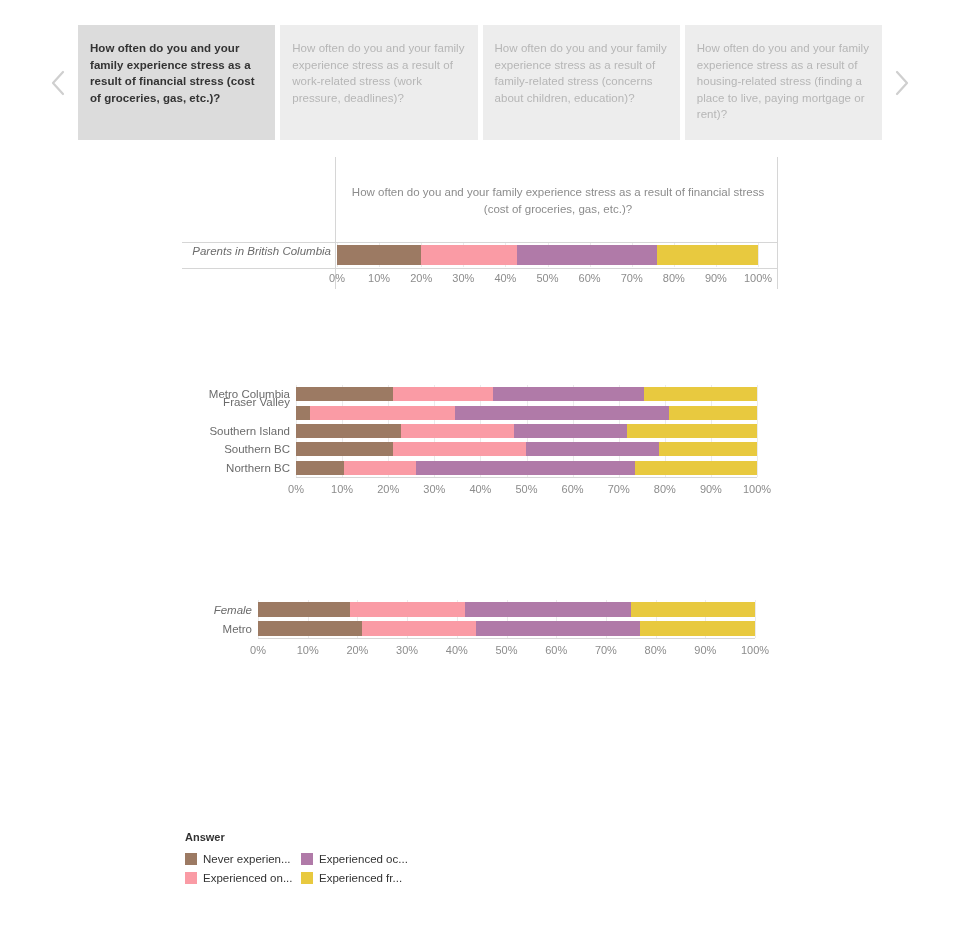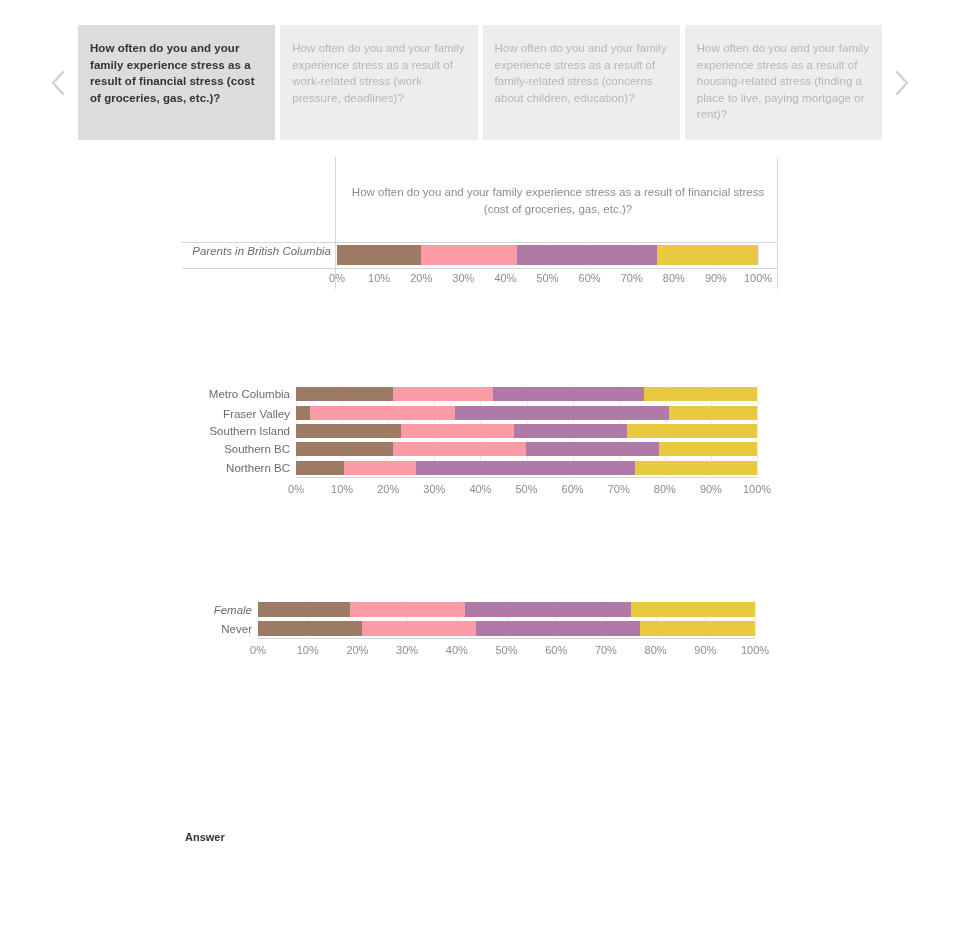--- a/index.html
+++ b/index.html
@@ -212,21 +212,21 @@
         <div class="tick" style="left: 449.7px; top: 115px;">70%</div>
         <div class="tick" style="left: 491.8px; top: 115px;">80%</div>
         <div class="tick" style="left: 533.9px; top: 115px;">90%</div>
         <div class="tick" style="left: 576px; top: 115px;">100%</div>
       </div>
   </div>
 
   <div class="viz" style="left:182px; top:385px; width:596px; height:118px;">
     <div id="labels-region">
         <div class="rowlabel" style="left: 0px; width: 108px; top: 3.2px;">Metro Columbia</div>
-        <div class="rowlabel" style="left: 0px; width: 108px; top: 23px;">Fraser Valley</div>
+        <div class="rowlabel" style="left: 0px; width: 108px; top: 11px;">Fraser Valley</div>
         <div class="rowlabel" style="left: 0px; width: 108px; top: 40px;">Southern Island</div>
         <div class="rowlabel" style="left: 0px; width: 108px; top: 58.4px;">Southern BC</div>
         <div class="rowlabel" style="left: 0px; width: 108px; top: 76.8px;">Northern BC</div>
       </div>
     <div class="plot" id="plot-region" style="left:114px; top:0px; width:461px; height:92px;">
         <div class="gridline" style="left: 0px;"></div>
         <div class="gridline" style="left: 46.1px;"></div>
         <div class="gridline" style="left: 92.2px;"></div>
         <div class="gridline" style="left: 138.3px;"></div>
         <div class="gridline" style="left: 184.4px;"></div>
@@ -279,21 +279,21 @@
         <div class="tick" style="left: 436.7px; top: 98px;">70%</div>
         <div class="tick" style="left: 482.8px; top: 98px;">80%</div>
         <div class="tick" style="left: 528.9px; top: 98px;">90%</div>
         <div class="tick" style="left: 575px; top: 98px;">100%</div>
       </div>
   </div>
 
   <div class="viz" style="left:182px; top:600px; width:596px; height:80px;">
     <div id="labels-gender">
         <div class="rowlabel" style="left: 0px; width: 70px; top: 3.5px; font-style: italic;">Female</div>
-        <div class="rowlabel" style="left: 0px; width: 70px; top: 22.5px;">Never</div>
+        <div class="rowlabel" style="left: 0px; width: 70px; top: 22.5px;">Metro</div>
       </div>
     <div class="plot" id="plot-gender" style="left:76px; top:0px; width:497px; height:38px;">
         <div class="gridline" style="left: 0px;"></div>
         <div class="gridline" style="left: 49.7px;"></div>
         <div class="gridline" style="left: 99.4px;"></div>
         <div class="gridline" style="left: 149.1px;"></div>
         <div class="gridline" style="left: 198.8px;"></div>
         <div class="gridline" style="left: 248.5px;"></div>
         <div class="gridline" style="left: 298.2px;"></div>
         <div class="gridline" style="left: 347.9px;"></div>
@@ -324,16 +324,34 @@
         <div class="tick" style="left: 374.2px; top: 44px;">60%</div>
         <div class="tick" style="left: 423.9px; top: 44px;">70%</div>
         <div class="tick" style="left: 473.6px; top: 44px;">80%</div>
         <div class="tick" style="left: 523.3px; top: 44px;">90%</div>
         <div class="tick" style="left: 573px; top: 44px;">100%</div>
       </div>
   </div>
 
   <div class="legend">
     <div class="legend-title">Answer</div>
+    <div class="legend-grid" id="legend-grid">
+        <div class="legend-item">
+          <span class="swatch" style="background: rgb(156, 122, 99);"></span>
+          <span class="legend-label">Never experien...</span>
+        </div>
+        <div class="legend-item">
+          <span class="swatch" style="background: rgb(176, 122, 168);"></span>
+          <span class="legend-label">Experienced oc...</span>
+        </div>
+        <div class="legend-item">
+          <span class="swatch" style="background: rgb(250, 155, 165);"></span>
+          <span class="legend-label">Experienced on...</span>
+        </div>
+        <div class="legend-item">
+          <span class="swatch" style="background: rgb(232, 201, 63);"></span>
+          <span class="legend-label">Experienced fr...</span>
+        </div>
+      </div>
   </div>
 
 
 </div>
 
 </body></html>

